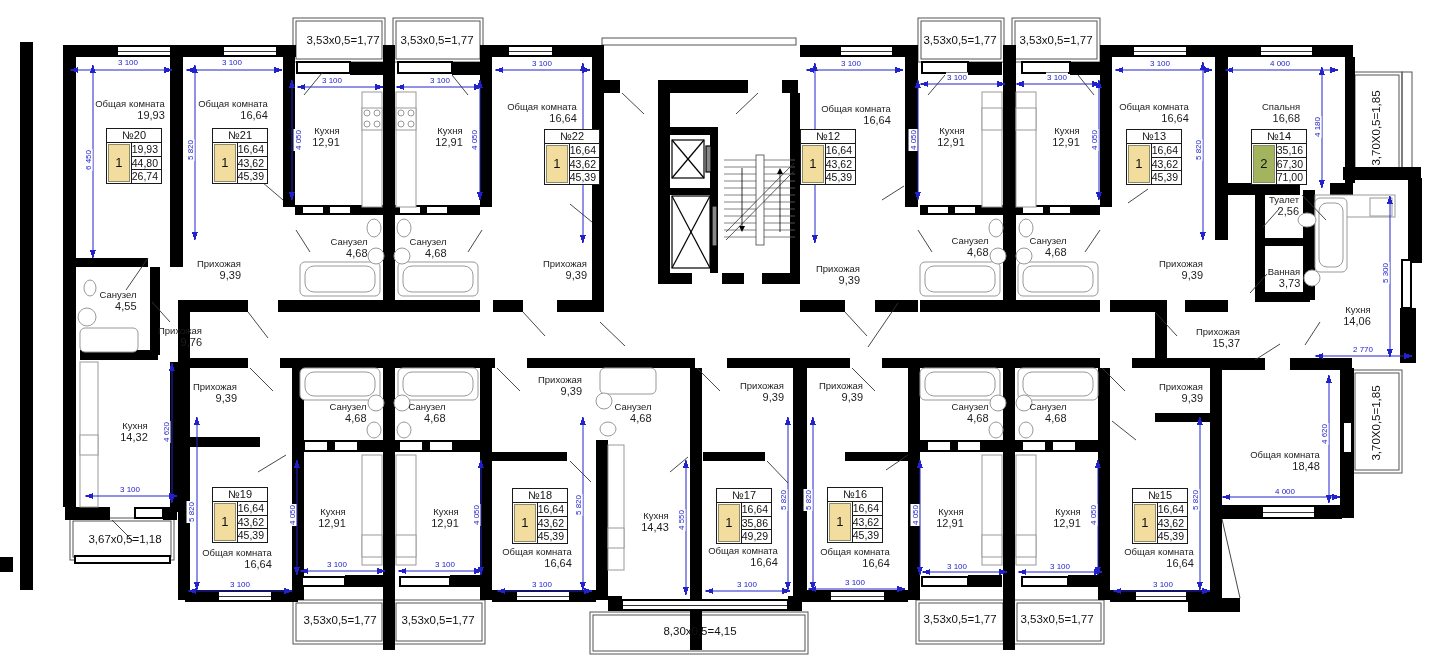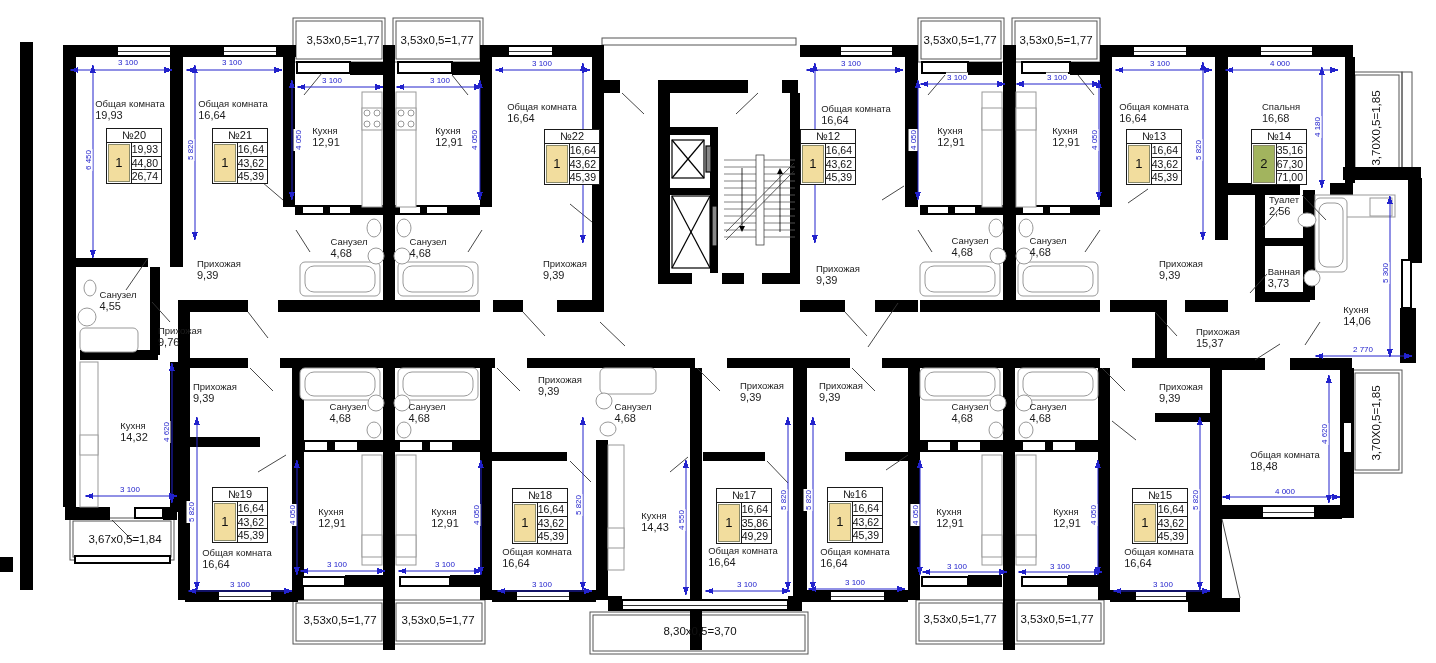--- a/index.html
+++ b/index.html
@@ -1,19 +1,19 @@
 <!DOCTYPE html>
 <html><head>
 <meta charset="utf-8">
 <style>
   html,body{margin:0;padding:0;background:#fff}
   .plan{position:relative;width:1436px;height:663px;background:#fff;overflow:hidden;
         font-family:"Liberation Sans",sans-serif}
   .plan svg{position:absolute;left:0;top:0}
-  .rl{position:absolute;transform:translate(-50%,-50%);text-align:left;color:#1c1c1c;white-space:nowrap;z-index:5}
+  .rl{position:absolute;transform:translate(-50%,-50%);text-align:right;color:#1c1c1c;white-space:nowrap;z-index:5}
   .rl .n{display:block;font-size:9.5px;line-height:11px}
   .rl .a{display:block;font-size:11px;line-height:12px}
   .dim,.dimv{position:absolute;font-size:8px;color:#2222cc;background:#fff;padding:0 1px;white-space:nowrap;z-index:4}
   .dim{transform:translate(-50%,-50%)}
   .dimv{transform:translate(-50%,-50%) rotate(-90deg)}
   .bal,.balv{position:absolute;font-size:11.5px;color:#111;white-space:nowrap;z-index:5}
   .bal{transform:translate(-50%,-50%)}
   .balv{transform:translate(-50%,-50%) rotate(-90deg)}
   .card{position:absolute;width:56px;background:#fff;border:1.3px solid #1a1a1a;box-sizing:border-box;z-index:6;text-align:center;color:#111}
   .card .ch{font-size:11px;height:13px;line-height:13px;border-bottom:1.3px solid #1a1a1a}
@@ -670,24 +670,24 @@
 <div class="dimv" style="left:1195px;top:500px">5 820</div>
 <div class="dim" style="left:1163px;top:584px">3 100</div>
 <div class="dim" style="left:1285px;top:491px">4 000</div>
 <div class="dimv" style="left:1324px;top:434px">4 620</div>
 
 <div class="bal" style="left:343px;top:40px">3,53x0,5=1,77</div>
 <div class="bal" style="left:437px;top:40px">3,53x0,5=1,77</div>
 <div class="bal" style="left:960px;top:40px">3,53x0,5=1,77</div>
 <div class="bal" style="left:1056px;top:40px">3,53x0,5=1,77</div>
 <div class="balv" style="left:1376px;top:128px">3,70X0,5=1,85</div>
-<div class="bal" style="left:125px;top:539px">3,67x0,5=1,84</div>
+<div class="bal" style="left:125px;top:539px">3,67x0,5=1,18</div>
 <div class="bal" style="left:340px;top:620px">3,53x0,5=1,77</div>
 <div class="bal" style="left:438px;top:620px">3,53x0,5=1,77</div>
-<div class="bal" style="left:700px;top:631px">8,30x0,5=3,70</div>
+<div class="bal" style="left:700px;top:631px">8,30x0,5=4,15</div>
 <div class="bal" style="left:960px;top:619px">3,53x0,5=1,77</div>
 <div class="bal" style="left:1057px;top:619px">3,53x0,5=1,77</div>
 <div class="balv" style="left:1376px;top:423px">3,70X0,5=1,85</div>
 
 <div class="card y" style="left:106px;top:128px">
   <div class="ch">№20</div>
   <div class="cb">
         <div class="rc">1</div>
   <div class="vals">
           <div>19,93</div>

